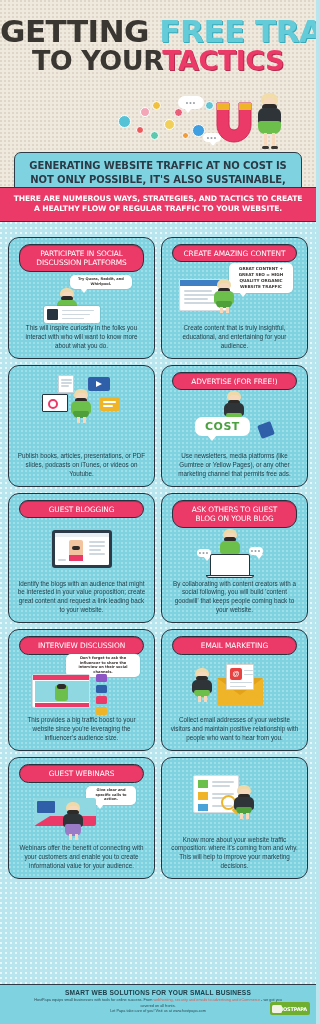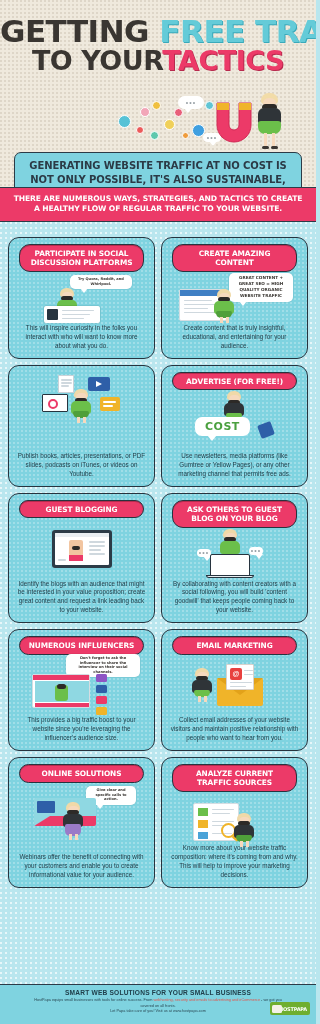--- a/index.html
+++ b/index.html
@@ -91,21 +91,21 @@
     background:#7fd3e0;
     background-image:radial-gradient(circle at 1px 1px, rgba(255,255,255,.35) 0.6px, transparent 1px);
     background-size:4px 4px;
     border:1.8px solid #27343f; border-radius:11px;
     padding:6px 5px 7px; position:relative;
     min-height:122px;
     display:flex; flex-direction:column; align-items:center;
   }
   .card-title {
     background:#ec3a68; border:1.3px solid #27343f; border-radius:11px;
-    color:#fff; font-family:"DejaVu Sans", sans-serif; font-weight:bold;
+    color:#fff; font-family:"DejaVu Sans", sans-serif; font-weight:normal;
     font-size:7.4px; line-height:1.25; letter-spacing:-0.1px;
     padding:3.5px 8px; text-align:center; width:92%;
     box-shadow:0 1px 0 #b82a4e inset;
   }
   .card-art {
     flex:1; width:100%; min-height:47px; position:relative;
     display:flex; align-items:center; justify-content:center; margin:3px 0 2px;
   }
   .card-desc {
     font-size:6.3px; line-height:1.42; color:#1f3b46; text-align:center;
@@ -436,21 +436,21 @@
               <div class="dots" style="text-align:center;line-height:8px;">•••</div>
             </div>
             <div class="laptop" style="position:absolute;left:43px;top:23px;"></div>
             <div class="laptop-base" style="position:absolute;left:39px;top:45px;"></div>
           </div>
         </div>
         <div class="card-desc">By collaborating with content creators with a social following, you will build 'content goodwill' that keeps people coming back to your website.</div>
       </div>
 
       <div class="card">
-        <div class="card-title">NUMEROUS INFLUENCERS</div>
+        <div class="card-title">INTERVIEW DISCUSSION</div>
         <div class="card-art">
           <div class="sb" style="left:52px;top:-4px;width:74px;">Don't forget to ask the influencer to share the interview on their social channels.</div>
           <div style="position:absolute;left:18px;top:16px;width:58px;height:34px;background:#fff;border:1px solid #d5dde2;border-radius:2px;">
             <div style="position:absolute;left:0;top:0;width:100%;height:5px;background:#ec3a68;"></div>
             <div style="position:absolute;left:2px;top:6px;width:54px;height:21px;background:#8fd8e2;"></div>
             <div style="position:absolute;left:22px;top:10px;width:13px;height:16px;background:#6bbf4a;border-radius:3px;"></div>
             <div style="position:absolute;left:24px;top:9px;width:9px;height:5px;background:#2d2a27;border-radius:4px;"></div>
             <div style="position:absolute;left:2px;top:28px;width:54px;height:4px;background:#ec3a68;"></div>
           </div>
           <div class="tile" style="position:absolute;left:82px;top:16px;background:#8e55c4;"></div>
@@ -482,42 +482,41 @@
                 <div class="ln" style="left:3px;top:17px;width:22px;"></div>
                 <div class="ln" style="left:3px;top:21px;width:16px;"></div>
               </div>
             </div>
           </div>
         </div>
         <div class="card-desc">Collect email addresses of your website visitors and maintain positive relationship with people who want to hear from you.</div>
       </div>
 
       <div class="card">
-        <div class="card-title">ONLINE SOLUTIONS</div>
+        <div class="card-title">GUEST WEBINARS</div>
         <div class="card-art">
           <div class="sb" style="left:72px;top:0;width:50px;">Give clear and specific calls to action.</div>
           <div style="position:absolute;left:20px;top:12px;width:62px;height:28px;background:#8fd8e2;border-radius:2px;overflow:hidden;">
             <div style="position:absolute;left:3px;top:3px;width:18px;height:12px;background:#2e5fa8;border-radius:1px;"></div>
             <div style="position:absolute;left:0;bottom:0;width:100%;height:0;border-bottom:10px solid #ec3a68;border-left:16px solid transparent;"></div>
           </div>
           <div class="person" style="position:absolute;left:48px;top:16px;">
             <div class="p-hair"></div>
               <div class="p-face"></div>
               <div class="p-stache"></div>
             <div class="p-body" style="background:#2f3438;"></div>
             <div class="p-skirt" style="background:#9a7bc8;height:12px;"></div>
             <div class="p-leg" style="left:7px;top:32px;"></div>
               <div class="p-leg" style="left:13px;top:32px;"></div>
           </div>
         </div>
         <div class="card-desc">Webinars offer the benefit of connecting with your customers and enable you to create informational value for your audience.</div>
       </div>
 
       <div class="card">
-        <div class="card-title">ANALYZE CURRENT TRAFFIC SOURCES</div>
         <div class="card-art">
           <div style="position:absolute;left:26px;top:8px;width:46px;height:38px;background:#fff;border:1px solid #d5dde2;border-radius:2px;">
             <div style="position:absolute;left:4px;top:4px;width:10px;height:8px;background:#6bbf4a;"></div>
             <div class="ln" style="left:18px;top:5px;width:22px;"></div>
             <div class="ln" style="left:18px;top:9px;width:18px;"></div>
             <div style="position:absolute;left:4px;top:16px;width:10px;height:8px;background:#f0b429;"></div>
             <div class="ln" style="left:18px;top:17px;width:22px;"></div>
             <div class="ln" style="left:18px;top:21px;width:14px;"></div>
             <div style="position:absolute;left:4px;top:28px;width:10px;height:7px;background:#4aa3d8;"></div>
             <div class="ln" style="left:18px;top:29px;width:20px;"></div>

